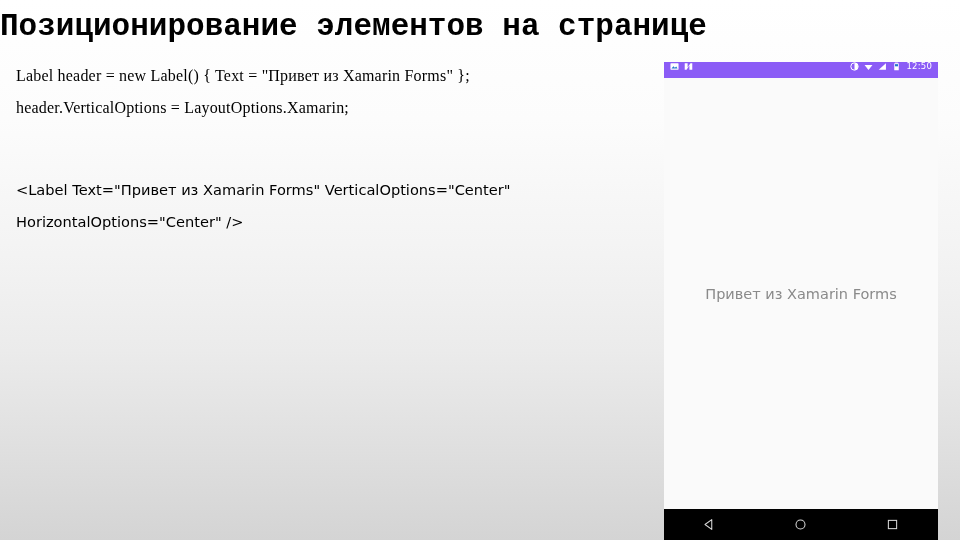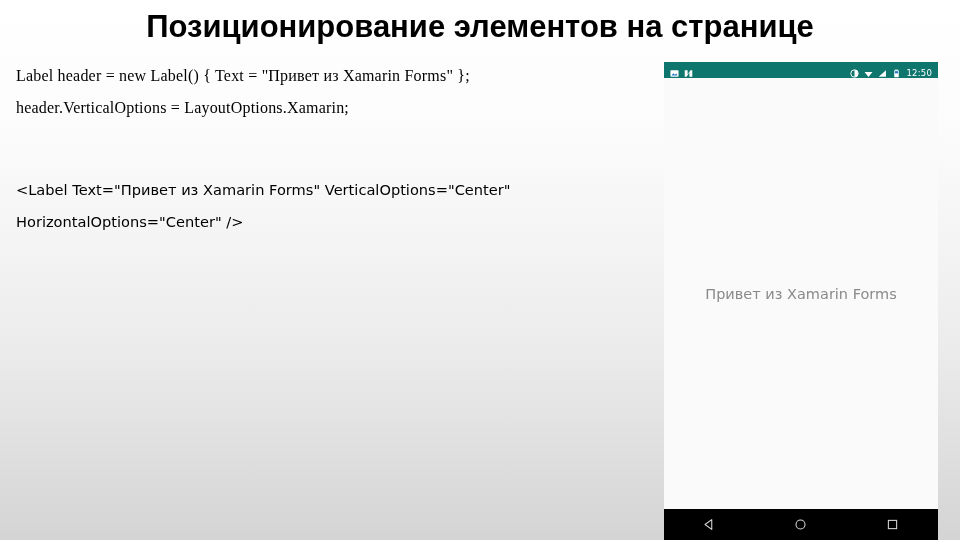--- a/index.html
+++ b/index.html
@@ -22,22 +22,22 @@
     background: linear-gradient(to bottom, #ffffff 0%, #fcfcfc 22%, #f4f4f4 45%, #ebebeb 65%, #e0e0e0 82%, #d4d4d4 100%);
     overflow: hidden;
   }
 
   
   .slide-title {
     position: absolute;
     top: 8px;
     left: 0;
     width: 960px;
-    text-align: center;
-    font-family: Liberation Sans, sans-serif;
+    text-align: left;
+    font-family: Liberation Mono, monospace;
     font-weight: bold;
     font-size: 31px;
     line-height: 38px;
     color: #000000;
     letter-spacing: 0px;
     white-space: nowrap;
   }
 
   
   .code-block {
@@ -81,23 +81,23 @@
     background: #fafafa;
     overflow: hidden;
   }
 
   .status-bar {
     position: absolute;
     left: 0;
     top: 0;
     width: 274px;
     height: 16px;
-    background: #0f766e;
-    display: flex;
-    align-items: flex-end;
+    background: #8b5cf6;
+    display: flex;
+    align-items: flex-start;
     justify-content: space-between;
     padding: 0 6px;
     box-sizing: border-box;
   }
   .status-left,
   .status-right {
     display: flex;
     align-items: center;
     gap: 5px;
   }

